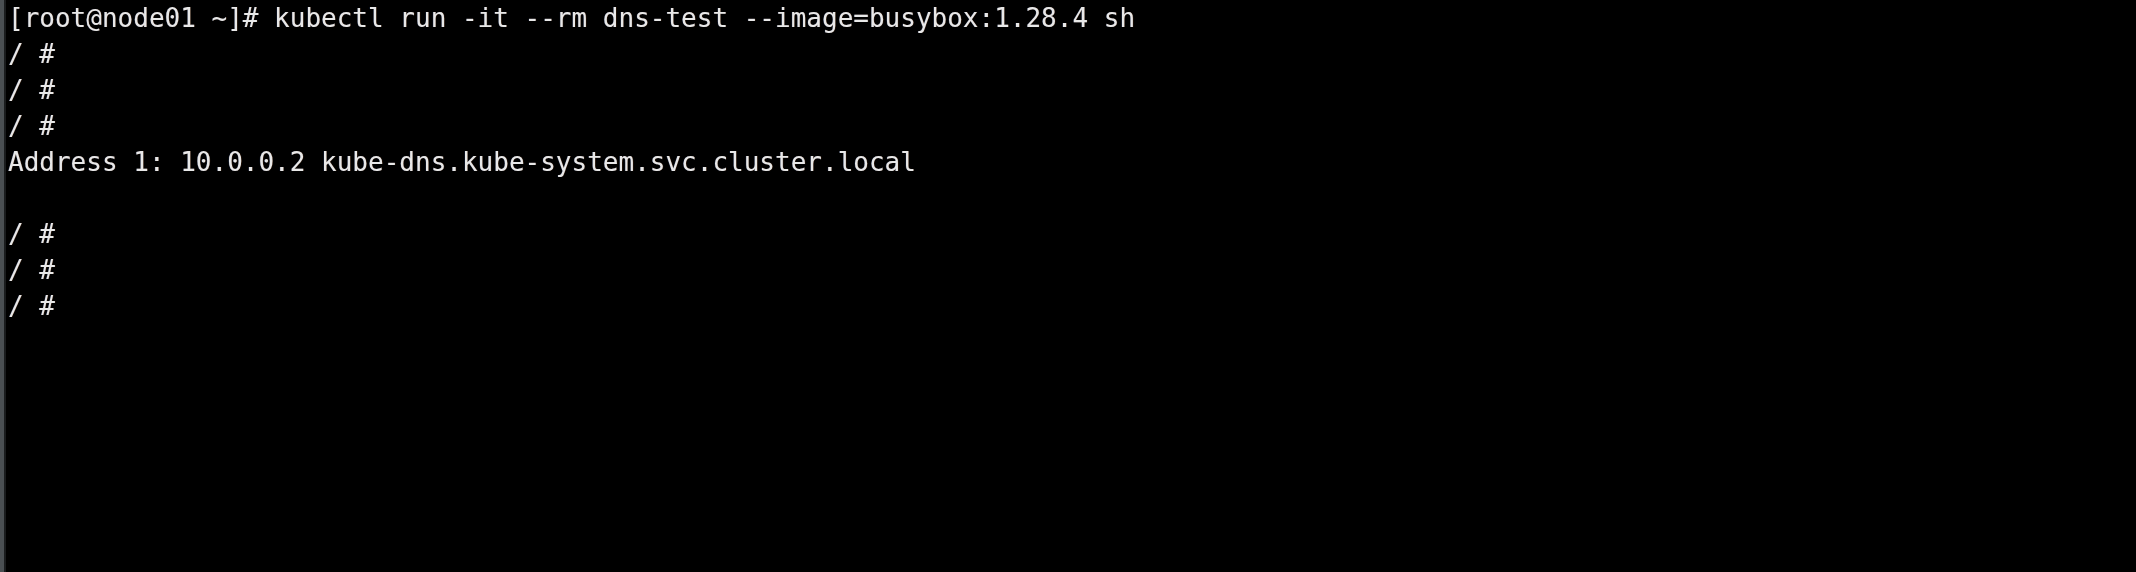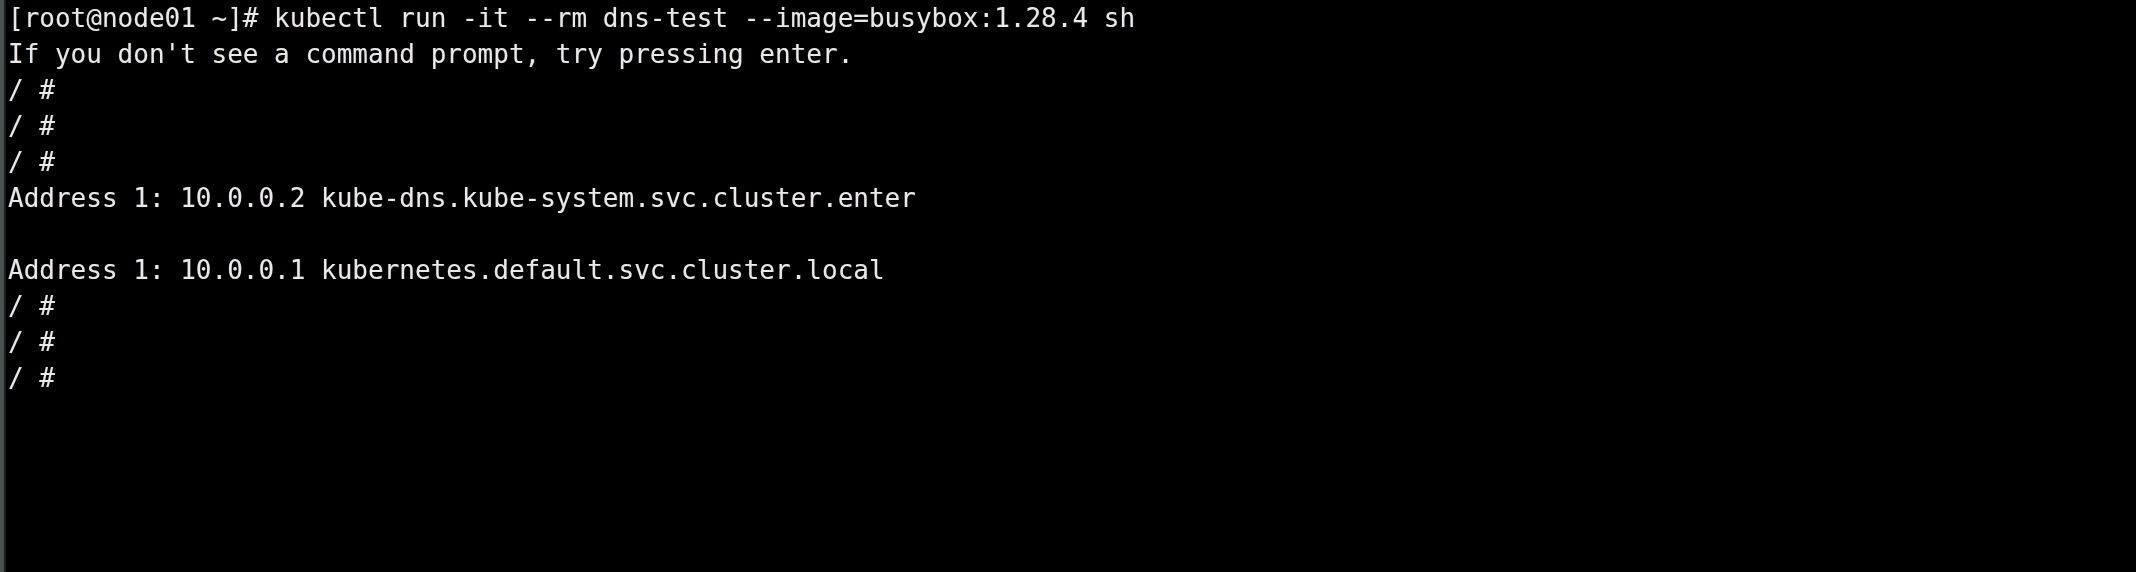--- a/index.html
+++ b/index.html
@@ -58,25 +58,23 @@
 </head>
 <body>
 
 <div id="terminal-window">
 
   <div id="scroll-edge"></div>
   <div id="scroll-edge-inner"></div>
 
   <div id="terminal-screen">
     <div class="term-line">[root@node01 ~]# kubectl run -it --rm dns-test --image=busybox:1.28.4 sh</div>
-    <div class="term-line">If you don't see a command prompt, try pressing enter.</div>
     <div class="term-line">/ #</div>
     <div class="term-line">/ #</div>
     <div class="term-line">/ #</div>
-    <div class="term-line">Address 1: 10.0.0.2 kube-dns.kube-system.svc.cluster.enter</div>
+    <div class="term-line">Address 1: 10.0.0.2 kube-dns.kube-system.svc.cluster.local</div>
     <div class="term-line blank"></div>
-    <div class="term-line">Address 1: 10.0.0.1 kubernetes.default.svc.cluster.local</div>
     <div class="term-line">/ #</div>
     <div class="term-line">/ #</div>
     <div class="term-line">/ #</div>
   </div>
 
 </div>
 
 </body></html>

